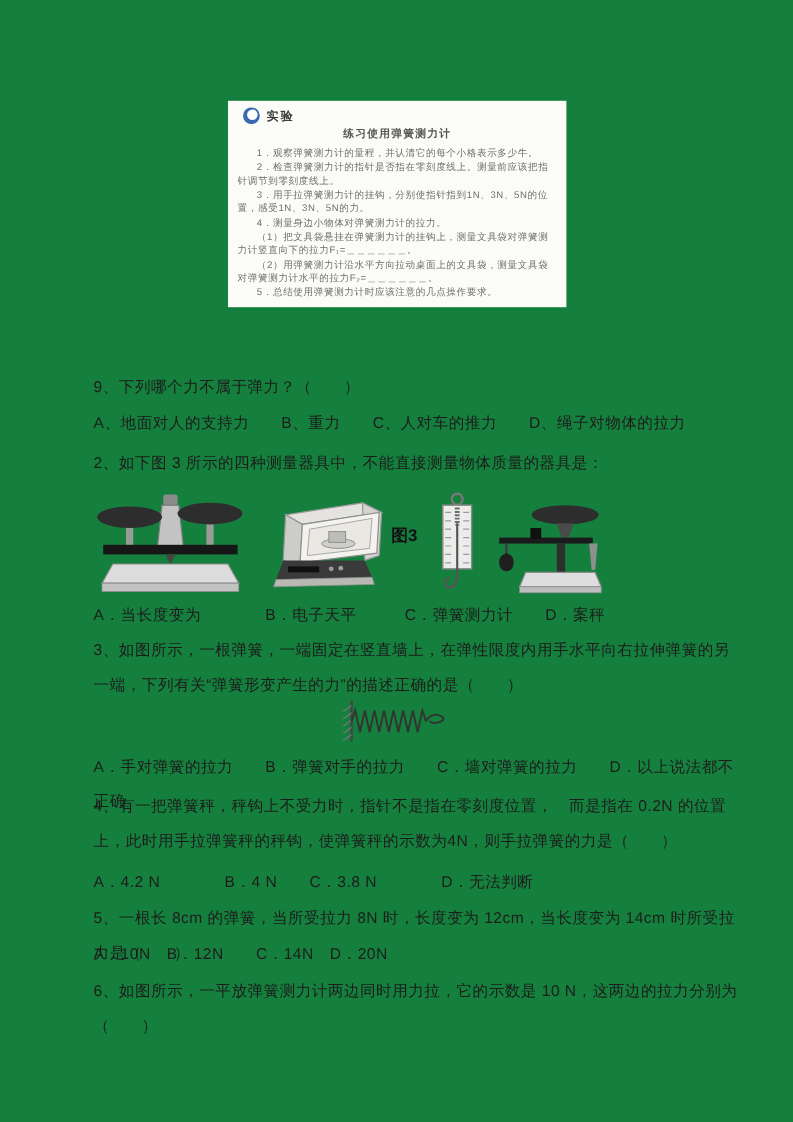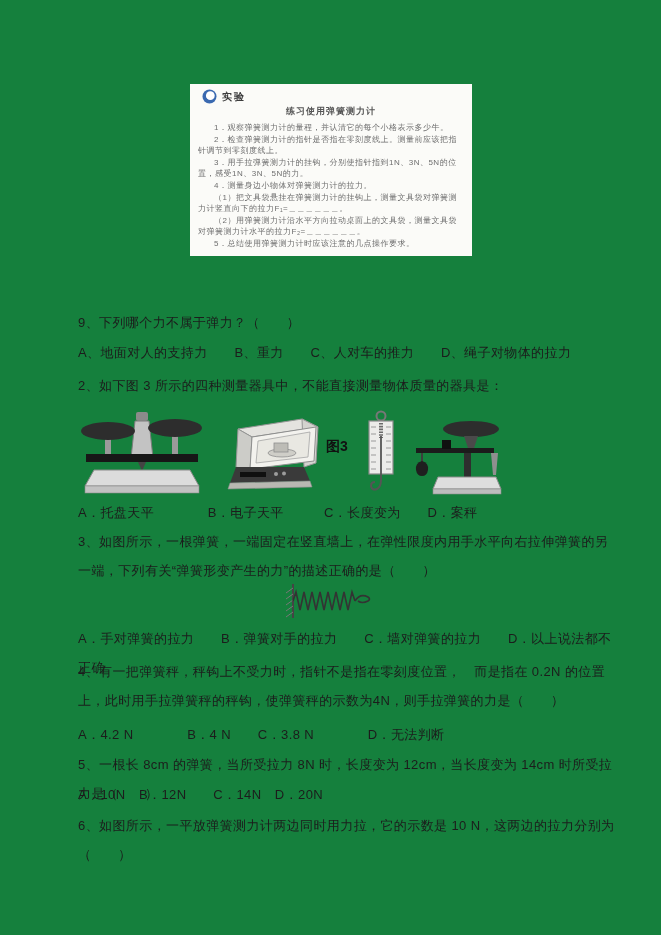--- a/index.html
+++ b/index.html
@@ -159,21 +159,21 @@
         <line x1="14" y1="40" x2="14" y2="50" stroke="#3c3c3c" stroke-width="2"></line>
         <path d="M14,48 q-7,2 -6,9 q1,6 6,6 q5,0 6,-6 q1,-7 -6,-9" fill="#1f1f1f"></path>
         <rect x="56" y="40" width="7" height="25" fill="#2e2e2e"></rect>
         <polygon points="83,40 90,40 88,62 85,62" fill="#8f8f8f"></polygon>
         <polygon points="30,64 88,64 93,76 25,76" fill="#dedede" stroke="#8d8d8d" stroke-width="1"></polygon>
         <rect x="25" y="76" width="68" height="5" fill="#bdbdbd" stroke="#8d8d8d" stroke-width="0.6"></rect>
       </svg>
     </span>
   </div>
 
-  <div class="qline q2o">A．托盘天平　　　　B．电子天平　　　C．长度变为　　D．案秤</div>
+  <div class="qline q2o">A．当长度变为　　　　B．电子天平　　　C．弹簧测力计　　D．案秤</div>
 
   <div class="qline q3t">3、如图所示，一根弹簧，一端固定在竖直墙上，在弹性限度内用手水平向右拉伸弹簧的另一端，下列有关“弹簧形变产生的力”的描述正确的是（　　）</div>
 
   <span class="spring-fig">
     <svg width="100" height="38" viewBox="0 0 100 38">
       <line x1="10" y1="2" x2="10" y2="36" stroke="#444" stroke-width="2"></line>
       <g stroke="#777" stroke-width="1">
         <line x1="10" y1="6" x2="3" y2="11"></line>
         <line x1="10" y1="12" x2="3" y2="17"></line>
         <line x1="10" y1="18" x2="3" y2="23"></line>

